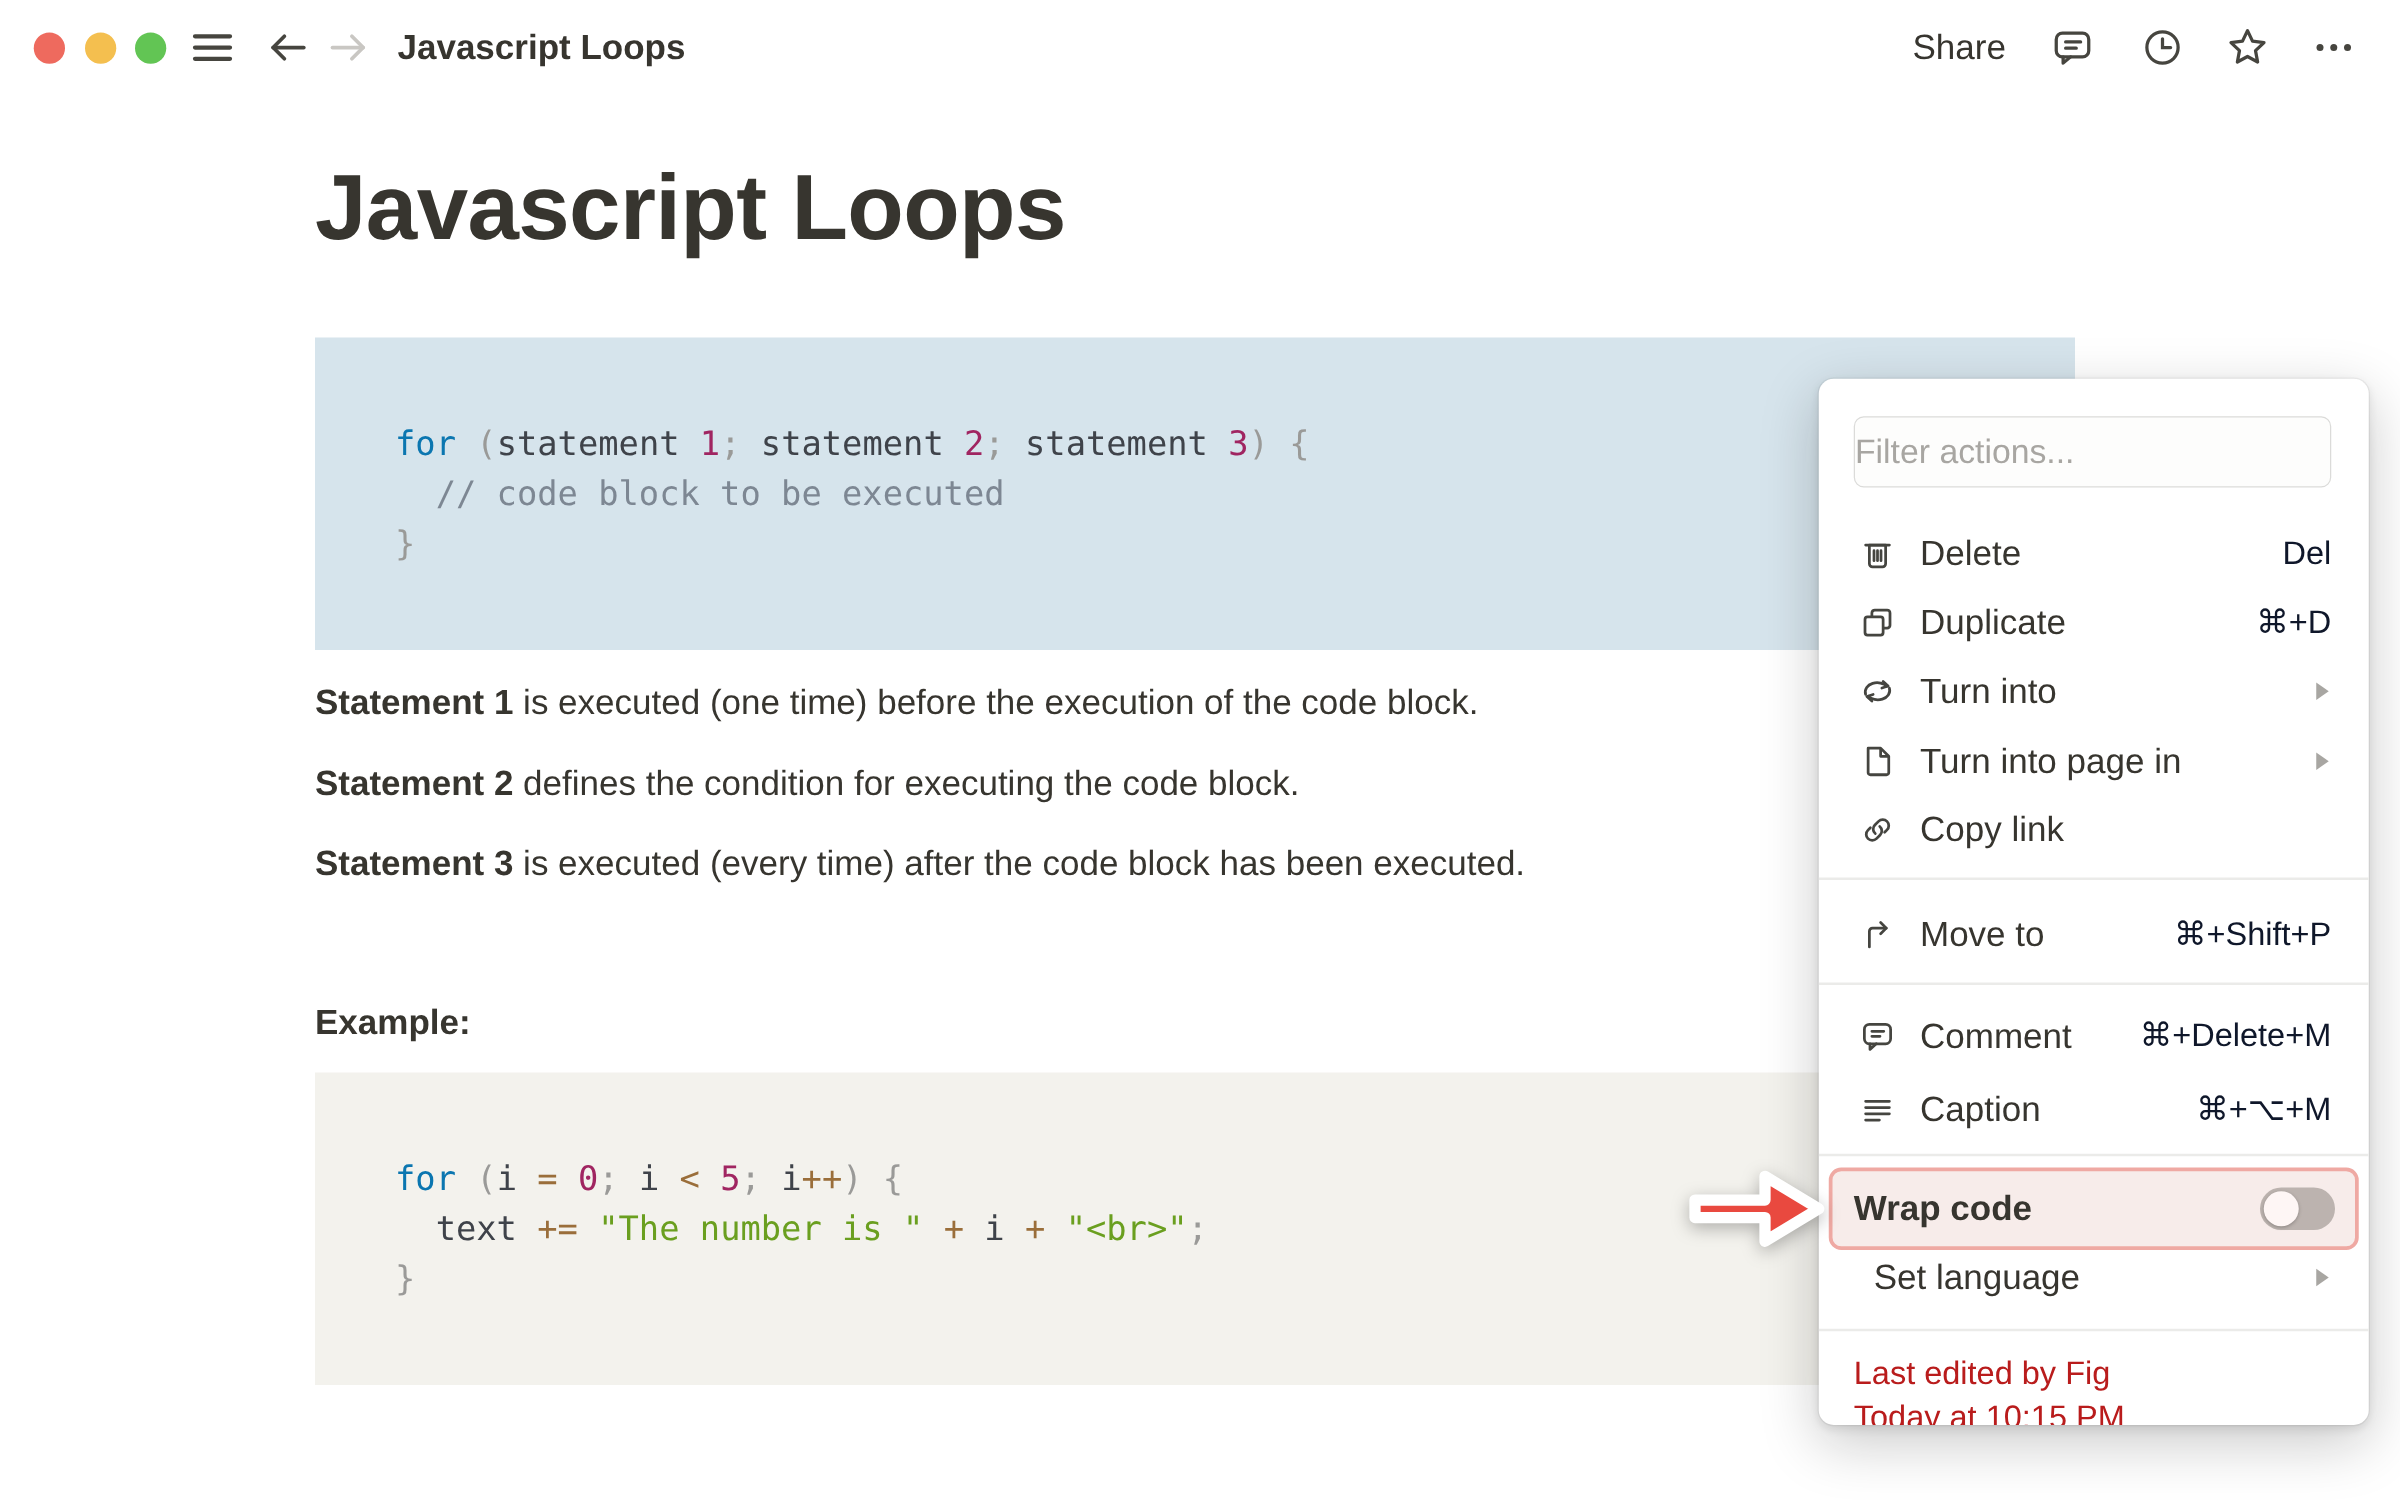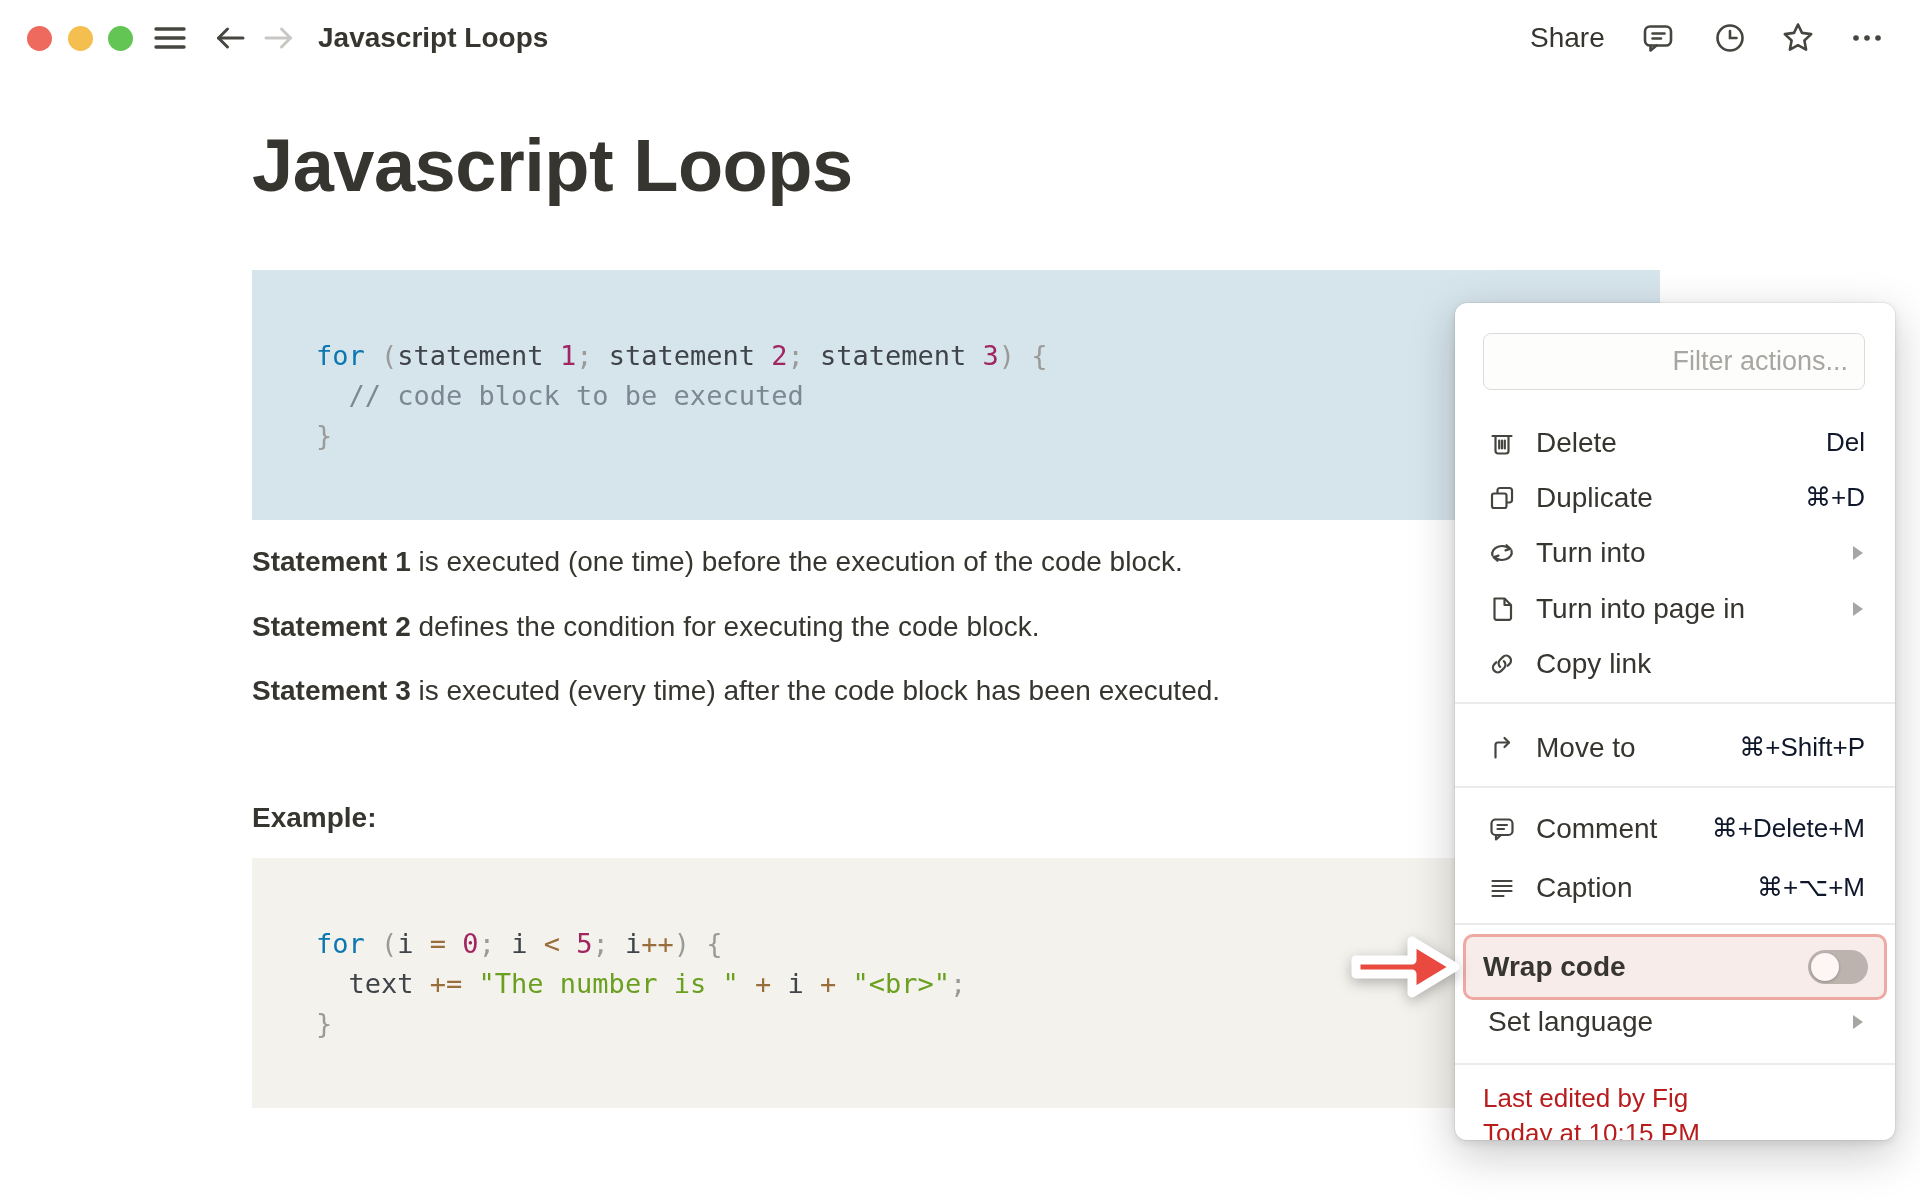--- a/index.html
+++ b/index.html
@@ -35,28 +35,28 @@
 
   .para { position:absolute; left:252px; font-size:28px; line-height:34px; color:#37352f; white-space:nowrap; }
   .para .b { font-weight:700; }
   .example { position:absolute; left:252px; top:801px; font-size:28px; line-height:34px; font-weight:700; }
 
   
   .menu { position:absolute; left:1455px; top:303px; width:440px; height:837px; background:#ffffff;
           border-radius:12px; overflow:hidden;
           box-shadow:0 0 0 1px rgba(15,15,15,0.05), 0 14px 46px rgba(15,15,15,0.22), 0 3px 8px rgba(15,15,15,0.10); }
   .filter { position:absolute; left:28px; top:30px; width:382px; height:57px; border:1.5px solid #dbdbd9; border-radius:8px;
-            background:#fdfdfc; font-size:27px; padding:0 16px; color:#37352f; outline:none;
-            font-family:"Liberation Sans","DejaVu Sans",sans-serif;text-align:right; }
+            background:#fdfdfc; font-size:27px; padding:0 0; color:#37352f; outline:none;
+            font-family:"Liberation Sans","DejaVu Sans",sans-serif; }
   .filter::placeholder { color:#a8a6a2; }
   .mi { position:absolute; left:0; right:0; height:55px; display:flex; align-items:center; padding:0 30px 0 32px; cursor:pointer; }
   .mi .ic { width:30px; height:30px; flex:0 0 30px; color:#454540; }
   .mi .ic svg { width:30px; height:30px; display:block; }
   .mi .lbl { margin-left:19px; font-size:28px; color:#37352f; white-space:nowrap; }
-  .mi.noicon { padding-left:33px; }
+  .mi.noicon { padding-left:44px; }
   .mi.noicon .lbl { margin-left:0; }
   .mi .sc { margin-left:auto; font-size:26px; color:#0f172a; white-space:nowrap; }
   .mi .chev { margin-left:auto; width:14px; height:18px; }
   .divider { position:absolute; left:0; right:0; height:1.5px; background:#ebebe9; }
 
   .wrapbox { position:absolute; left:8px; right:8px; top:631px; height:66px; background:#f7ecea;
              border:3px solid #efa9a3; border-radius:10px; display:flex; align-items:center; padding:0 16px 0 17px; cursor:pointer;font-weight:bold; }
   .wrapbox .lbl { font-size:28px; color:#37352f; }
   .toggle { margin-left:auto; width:60px; height:34px; border-radius:17px; background:#bcb3af; position:relative; cursor:pointer; }
   .toggle .knob { position:absolute; left:3px; top:3px; width:28px; height:28px; border-radius:50%; background:#fef6f5;

